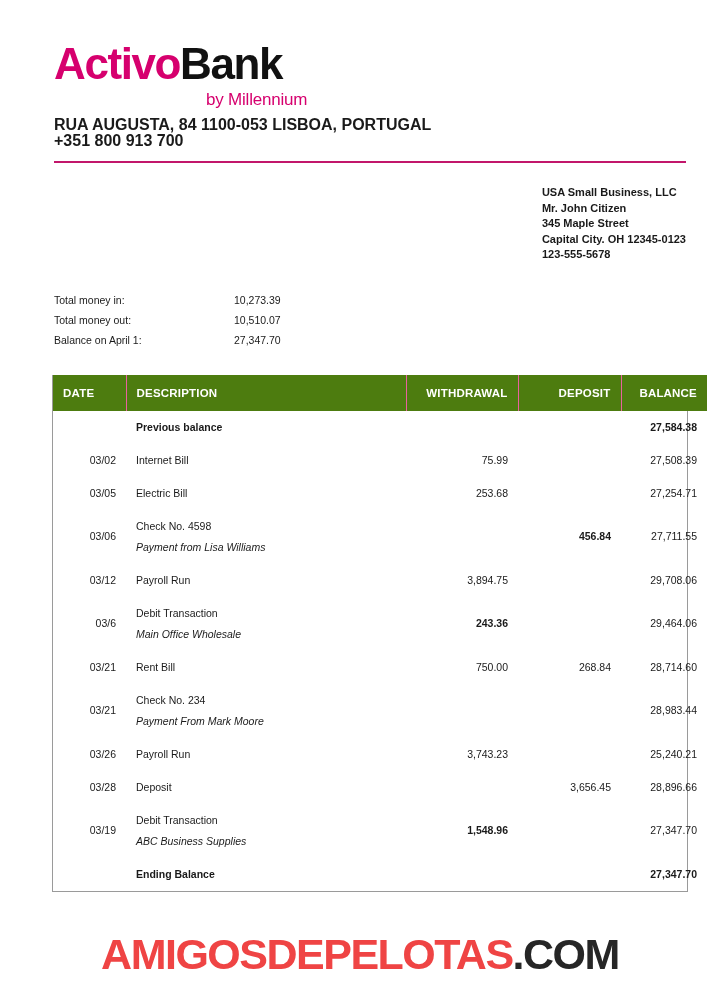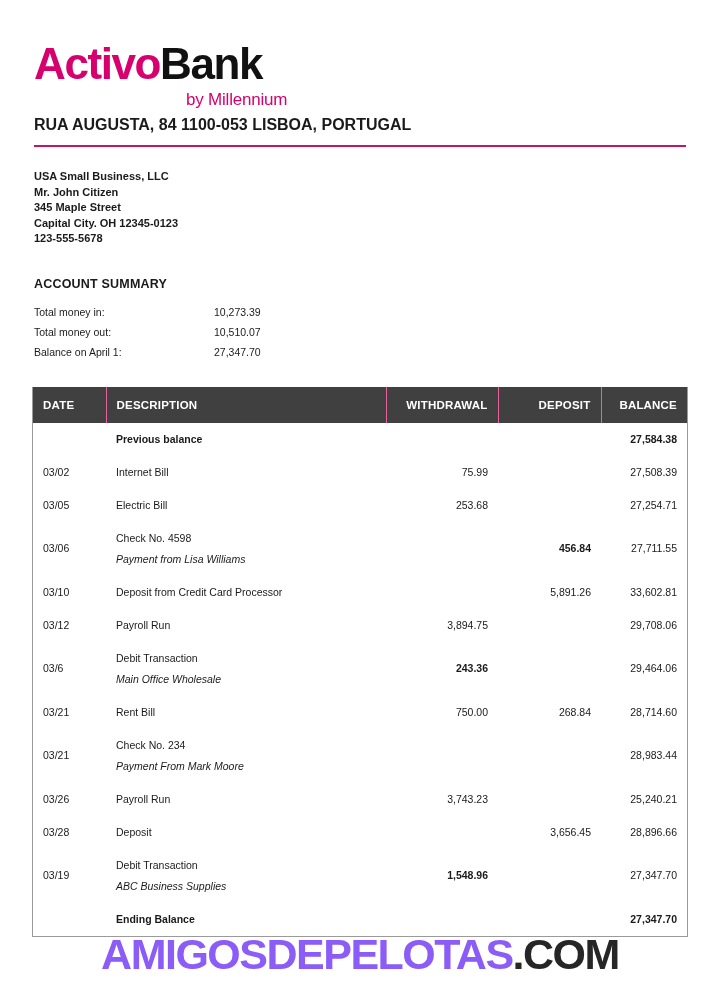--- a/index.html
+++ b/index.html
@@ -14,20 +14,21 @@
     color: #1a1a1a;
     position: relative;
     overflow: hidden;
   }
 
   .page {
     width: 720px;
     height: 1000px;
     position: relative;
     box-sizing: border-box;
+    padding-left: 20px;
   }
 
   
   .letterhead {
     padding: 42px 34px 0 34px;
   }
   .logo-line {
     font-size: 44px;
     font-weight: bold;
     letter-spacing: -1.4px;
@@ -53,21 +54,21 @@
   .rule {
     margin: 12px 34px 0 34px;
     height: 2px;
     background: #C2166B;
   }
 
   
   .info-row {
     display: flex;
     padding: 22px 34px 0 34px;
-    justify-content: flex-start;
+    justify-content: flex-end;
   }
   .customer {
     font-size: 11px;
     font-weight: bold;
     line-height: 15.5px;
   }
   .account-meta {
     font-size: 10.5px;
     line-height: 15.5px;
     padding-top: 20px;
@@ -103,21 +104,21 @@
     border-left: 1px solid #9a9a9a;
     border-right: 1px solid #9a9a9a;
     border-bottom: 1px solid #9a9a9a;
   }
   table.tx {
     width: 100%;
     border-collapse: collapse;
     table-layout: fixed;
   }
   table.tx thead th {
-    background: #404040;
+    background: #4d7c0f;
     color: #ffffff;
     font-size: 11.5px;
     font-weight: bold;
     letter-spacing: 0.2px;
     padding: 12px 10px;
     text-align: left;
     border-right: 1px solid #E8629E;
     margin-top: 20px;
   }
   table.tx thead th:last-child { border-right: none; }
@@ -128,21 +129,21 @@
   col.c-wd   { width: 112px; }
   col.c-dep  { width: 103px; }
   col.c-bal  { width: 86px; }
 
   table.tx tbody td {
     font-size: 10.5px;
     padding: 9px 10px;
     vertical-align: middle;
     line-height: 15px;
   }
-  td.date { text-align: left; }
+  td.date { text-align: right; }
   td.desc .d1 { display: block; }
   td.desc .d2 {
     display: block;
     font-style: italic;
     margin-top: 6px;
   }
   td.num { text-align: right; }
   td.bal { text-align: right; }
   tr.bold td { font-weight: bold; }
   td.amt-top { vertical-align: top; padding-top: 9px; font-weight: bold; }
@@ -152,49 +153,49 @@
     position: absolute;
     left: 0;
     right: 0;
     bottom: 24px;
     text-align: center;
     font-size: 43px;
     font-weight: bold;
     letter-spacing: -1.5px;
     line-height: 1;
   }
-  .wm-name { color: #8b5cf6; }
+  .wm-name { color: #ef4444; }
   .wm-tld  { color: #262626; }
 </style>
 </head>
 <body>
 
 <div class="page">
 
   <div class="letterhead">
     <div class="logo-line"><span class="logo-activo">Activo</span><span class="logo-bank">Bank</span></div>
     <div class="logo-sub">by Millennium</div>
     <div class="bank-address">
       <div>RUA AUGUSTA, 84 1100-053 LISBOA, PORTUGAL</div>
+      <div>+351 800 913 700</div>
     </div>
   </div>
   <div class="rule"></div>
 
   <div class="info-row">
     <div class="customer">
       <div>USA Small Business, LLC</div>
       <div>Mr. John Citizen</div>
       <div>345 Maple Street</div>
       <div>Capital City. OH 12345-0123</div>
       <div>123-555-5678</div>
     </div>
   </div>
 
   <div class="summary">
-    <h2>ACCOUNT SUMMARY</h2>
     <table class="summary-table">
       <tbody>
         <tr>
           <td class="k">Total money in:</td>
           <td class="v">10,273.39</td>
         </tr>
         <tr>
           <td class="k">Total money out:</td>
           <td class="v">10,510.07</td>
         </tr>
@@ -256,29 +257,20 @@
             <td class="date">03/06</td>
             <td class="desc">
               <span class="d1">Check No. 4598</span>
               <span class="d2">Payment from Lisa Williams</span>
             </td>
             <td class="num amt-top"></td>
             <td class="num amt-top">456.84</td>
             <td class="bal">27,711.55</td>
           </tr>
           <tr>
-            <td class="date">03/10</td>
-            <td class="desc">
-              <span class="d1">Deposit from Credit Card Processor</span>
-            </td>
-            <td class="num"></td>
-            <td class="num">5,891.26</td>
-            <td class="bal">33,602.81</td>
-          </tr>
-          <tr>
             <td class="date">03/12</td>
             <td class="desc">
               <span class="d1">Payroll Run</span>
             </td>
             <td class="num">3,894.75</td>
             <td class="num"></td>
             <td class="bal">29,708.06</td>
           </tr>
           <tr>
             <td class="date">03/6</td>

